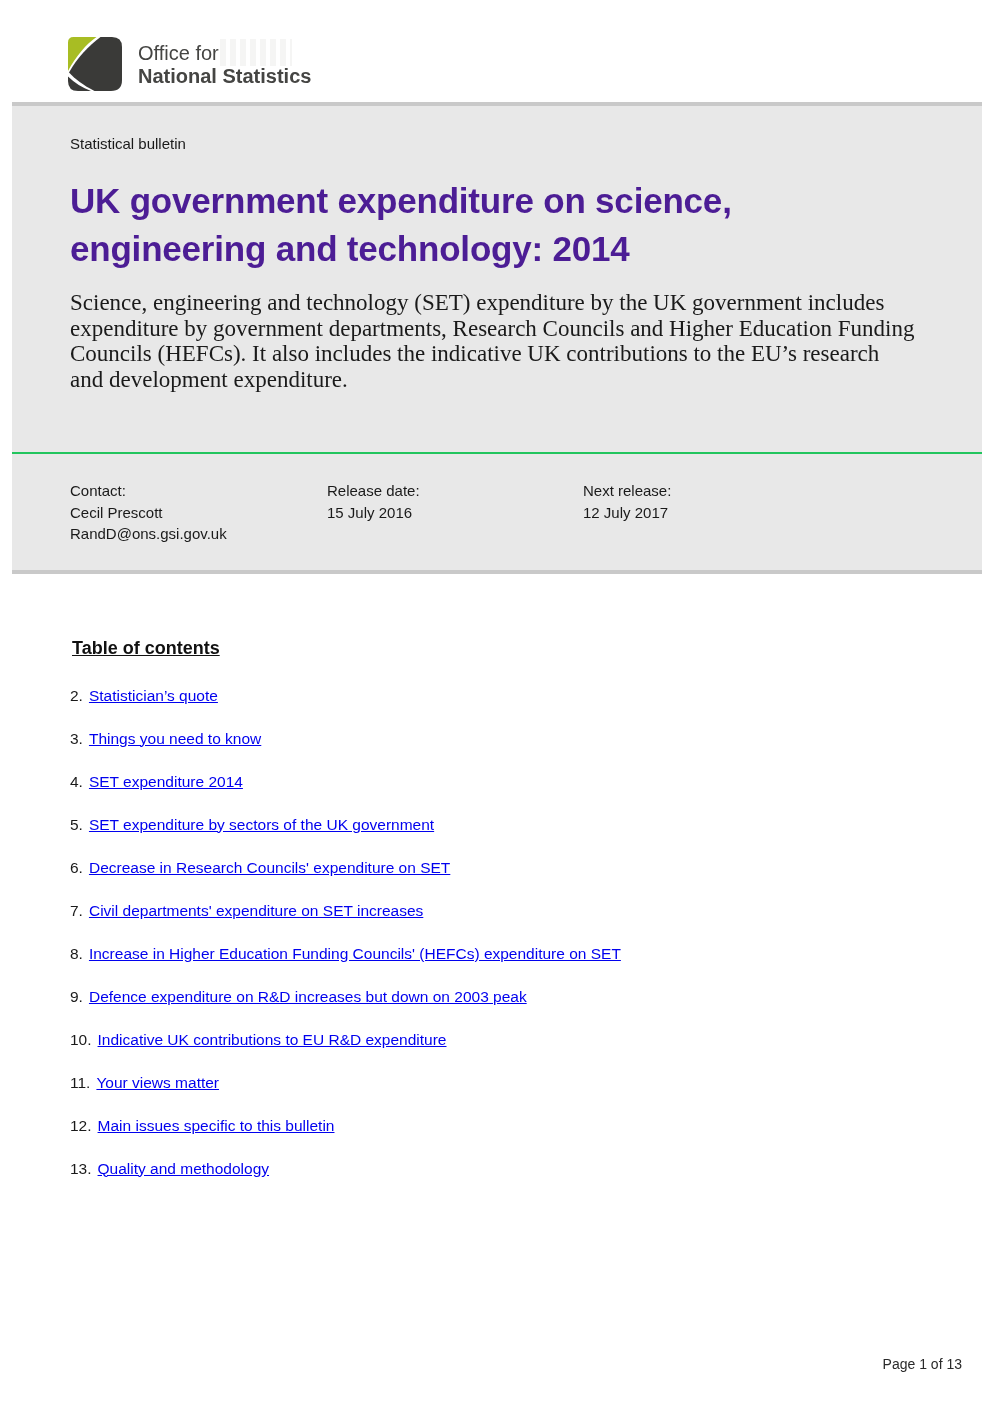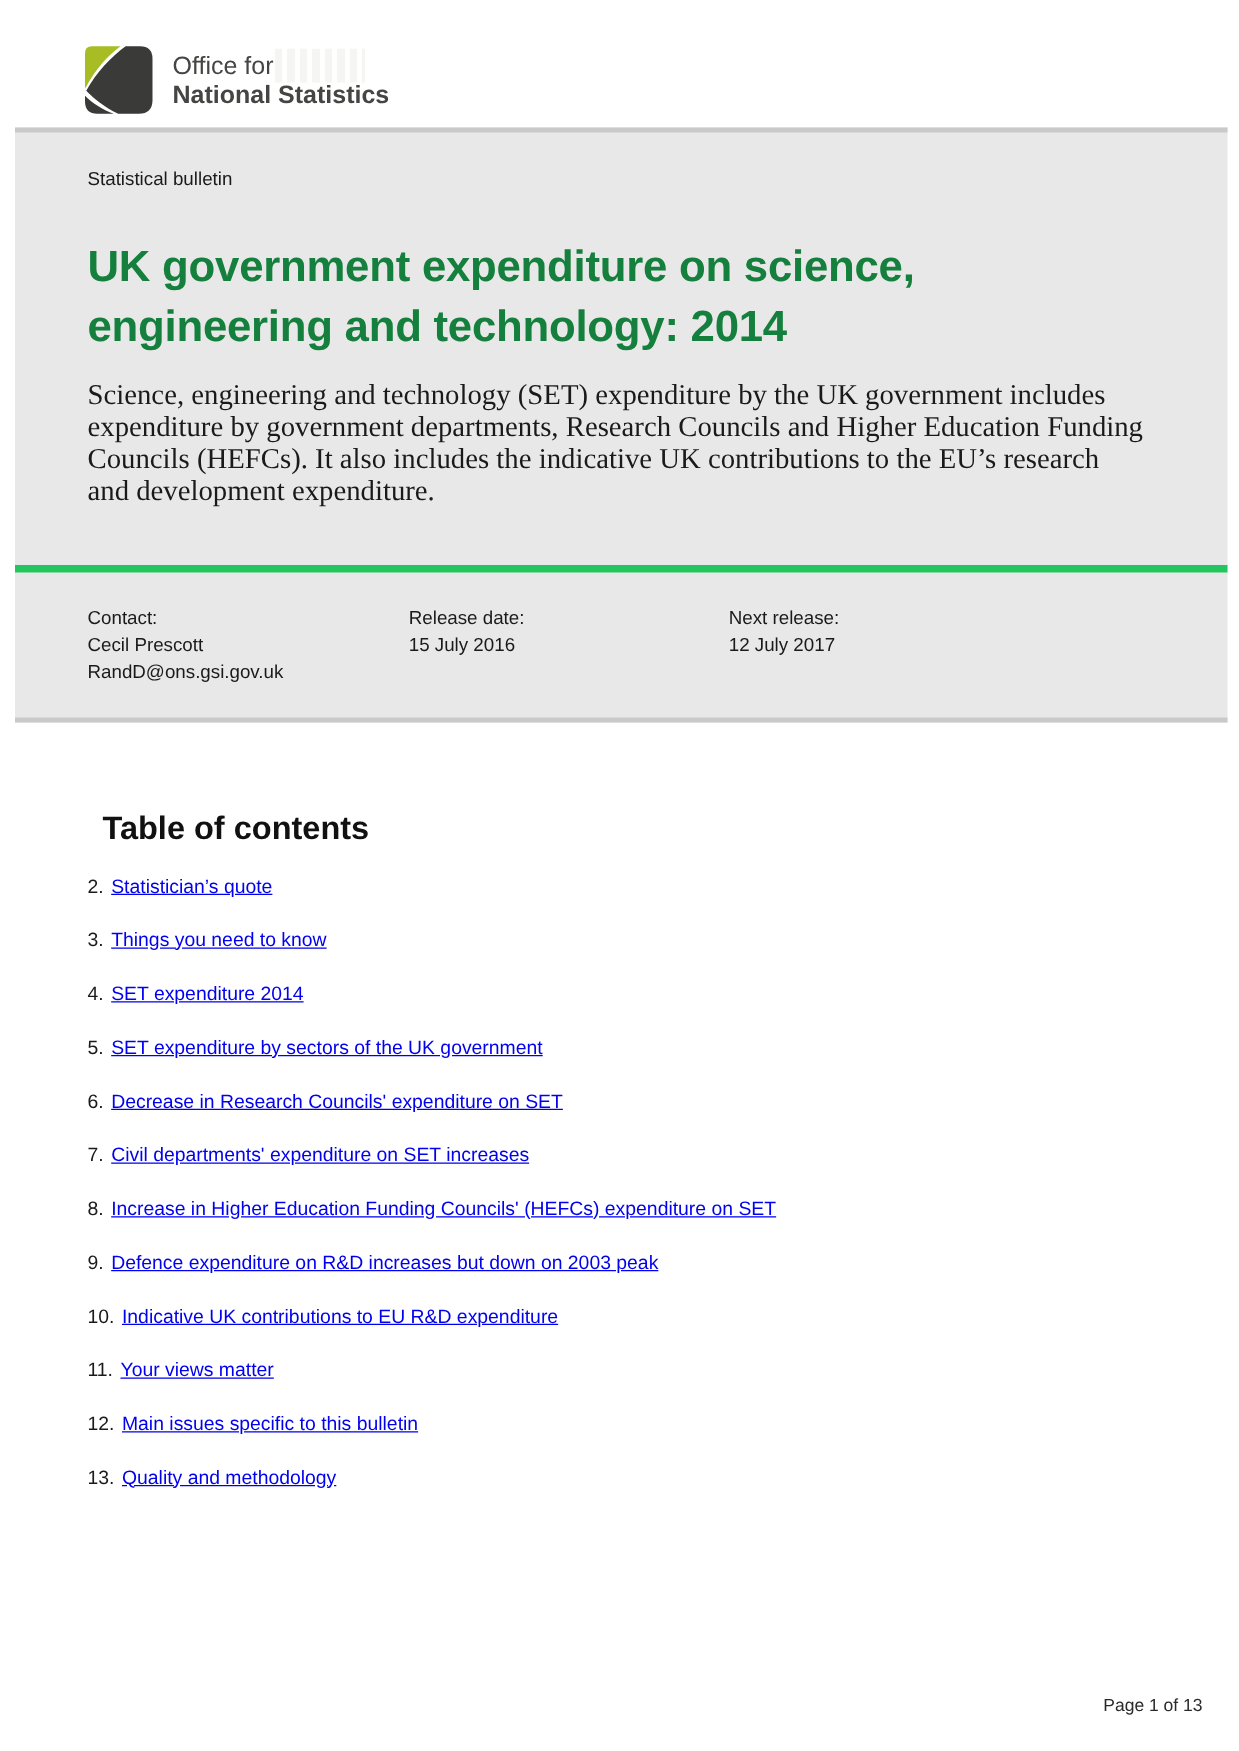--- a/index.html
+++ b/index.html
@@ -28,54 +28,54 @@
   
   .hero {
     margin: 0 9px 0 12px;
     background: #e8e8e8;
     border-top: 4px solid #c9c9c9;
     padding: 29px 58px 0;
     height: 350px;
   }
   .kicker { font-size: 15px; line-height: 18px; }
   .doc-title {
-    margin: 37px 0 0;
+    margin: 24px 0 0;
     font-size: 35px;
     line-height: 48px;
     font-weight: bold;
     letter-spacing: -0.2px;
     max-width: 800px;
-    color: #15803d;
+    color: #4c1d95;
   }
   .summary {
     margin: 17px 0 0;
     font-size: 23px;
     line-height: 25.5px;
     max-width: 845px;
     font-family: Liberation Serif, serif;
   }
 
   
   .meta {
     margin: 0 9px 0 12px;
     background: #e8e8e8;
-    border-top: 6px solid #22c55e;
+    border-top: 2px solid #22c55e;
     border-bottom: 4px solid #c9c9c9;
     padding: 26px 58px 25px;
     display: flex;
     font-size: 15px;
     line-height: 21.5px;
   }
   .meta-col { white-space: nowrap; }
   .meta-col.c1 { width: 257px; }
   .meta-col.c2 { width: 256px; }
 
   
   .main { padding: 57px 0 0 70px; }
-  .toc-heading { margin: 12px; font-size: 26px; line-height: 30px; font-weight: bold; color: #111; }
+  .toc-heading { margin: 2px; font-size: 18px; line-height: 30px; font-weight: bold; color: #111; text-decoration: underline; }
   .toc-list { margin: 24px 0 0; padding: 0; list-style: none; }
   .toc-list li { margin-bottom: 24.5px; font-size: 15.5px; line-height: 18.5px; }
   .toc-num { color: #1a1a1a; margin-right: 6px; }
   .toc-list a { color: #0101ee; text-decoration: underline; }
 
   
   .page-footer {
     position: absolute;
     top: 1356px;
     right: 29px;

